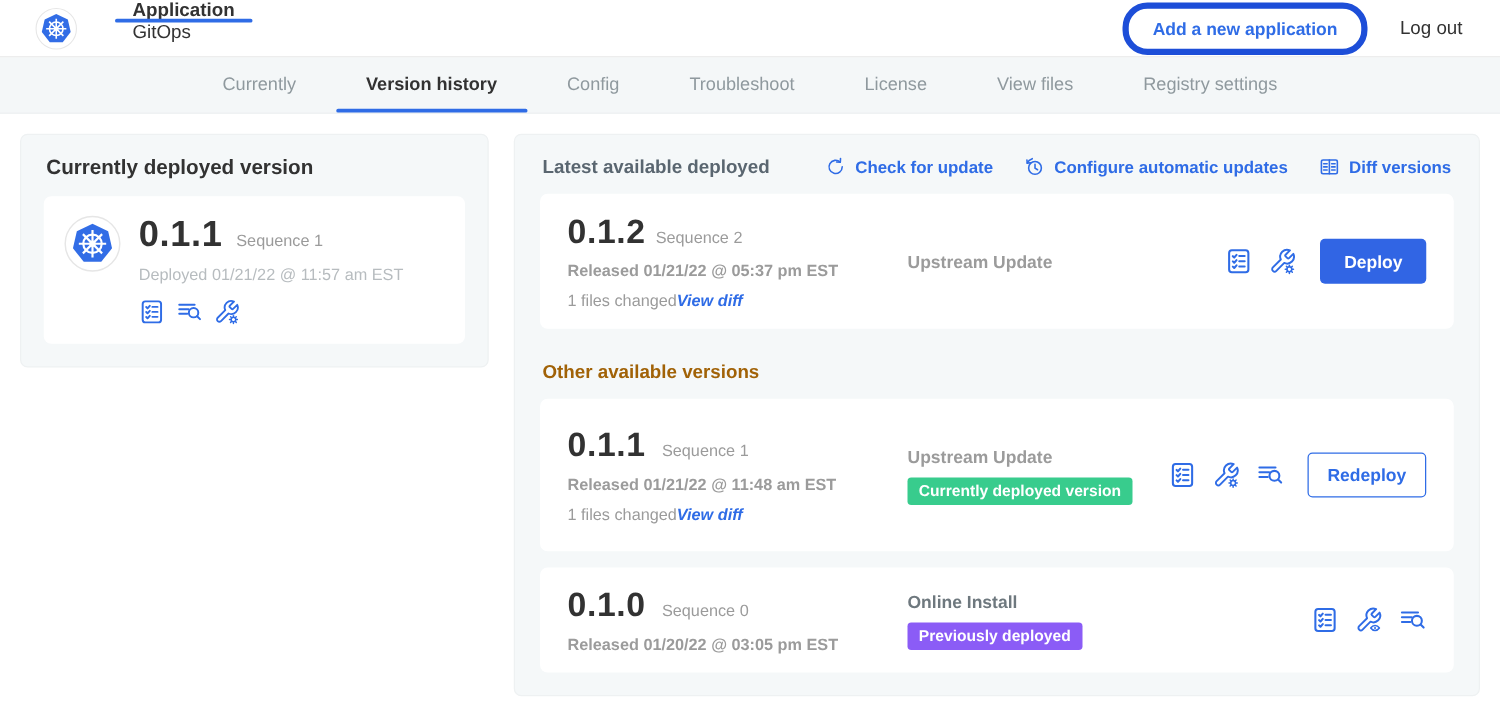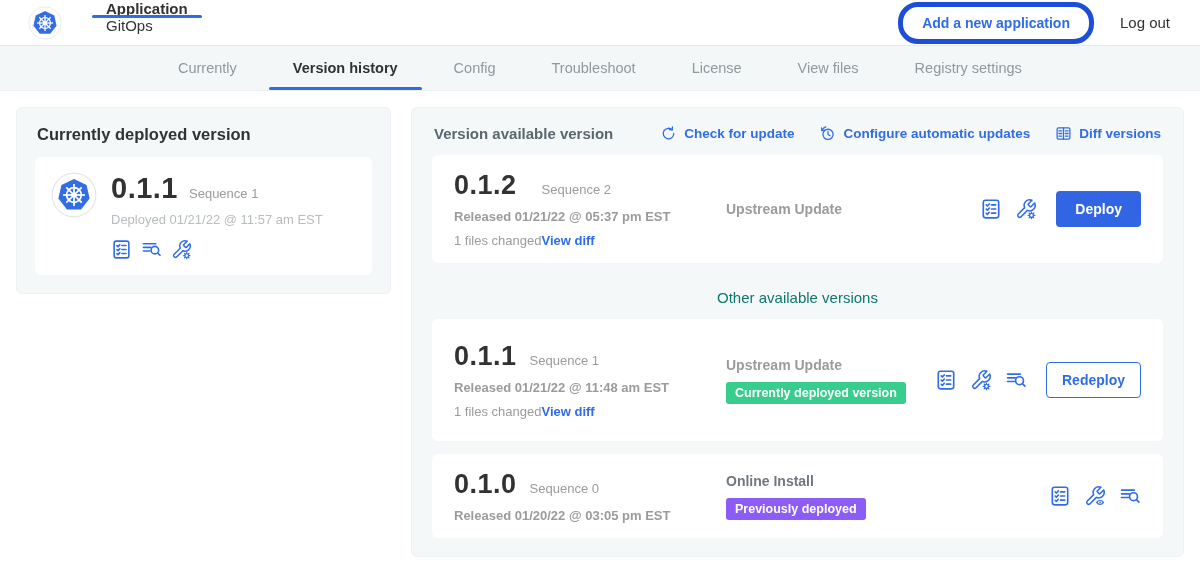--- a/index.html
+++ b/index.html
@@ -52,35 +52,35 @@
   .vp-actions { display:flex; align-items:center; gap:25px; }
   .vp-action { display:flex; align-items:center; gap:7px; color:#2f6ce6; font-size:13.5px;
     font-weight:bold; cursor:pointer; }
   .vp-action svg { width:17px; height:17px; display:block; }
 
   .version-card { background:#fff; border-radius:6px; margin-top:13px;
     display:flex; align-items:center; padding:15px 22px; }
   .vc-info { width:268px; flex:0 0 auto; }
   .released { font-size:13px; color:#9b9b9b; font-weight:bold; margin-top:8px; }
   .files-row { display:flex; gap:0; font-size:13px; color:#9b9b9b; margin-top:9px; align-items:center; }
-  .view-diff { color:#2f6ce6; font-weight:bold; cursor:pointer; }
+  .view-diff { color:#2f6ce6; font-weight:bold; cursor:pointer;font-style:italic; }
   .vc-mid { flex:1 1 auto; padding-left:4px; }
   .source { font-size:14px; font-weight:bold; color:#9b9b9b; }
   .source.dark { color:#6e787e; }
   .badge { display:inline-block; margin-top:9px; font-size:12.5px; font-weight:bold; color:#fff;
     padding:4px 9px; border-radius:3px; }
   .badge.green { background:#38cc8d; }
   .badge.gray  { background:#8b5cf6; }
   .vc-actions { display:flex; align-items:center; gap:13px; flex:0 0 auto; }
   .vc-actions .act-icon { width:22px; height:22px; }
   .btn-deploy { background:#3165e4; color:#fff; border:0; font-weight:bold; font-size:14px;
     padding:10px 19px; border-radius:4px; cursor:pointer; margin-left:6px; font-family:inherit; }
   .btn-redeploy { background:#fff; color:#2f6ce6; border:1px solid #2f6ce6; font-weight:bold;
     font-size:14px; padding:9px 15px; border-radius:4px; cursor:pointer; margin-left:6px; font-family:inherit; }
-  .other-title { font-size:15px; font-weight:normal; color:#0f766e; margin:26px 2px 0;text-align:center; }
+  .other-title { font-size:15px; font-weight:bold; color:#a16207; margin:26px 2px 0; }
 
   svg.blue { stroke:#2f6ce6; fill:none; stroke-width:1.5; stroke-linecap:round; stroke-linejoin:round; }
 </style>
 </head>
 <body>
 
 <svg width="0" height="0" style="position:absolute">
   <defs>
     <g id="i-k8s">
       <circle cx="20" cy="20" r="19" fill="#ffffff" stroke="#e6e6e6" stroke-width="1"></circle>
@@ -204,21 +204,21 @@
               <use href="#i-wrench"></use>
               <use href="#i-gear" style="stroke-width:1.3"></use>
             </svg>
         </div>
       </div>
     </div>
   </section>
 
   <section class="panel versions-panel">
     <div class="vp-header">
-      <span class="vp-title">Version available version</span>
+      <span class="vp-title">Latest available deployed</span>
       <div class="vp-actions">
         <span class="vp-action">
           <svg class="blue" viewBox="0 0 20 20">
               <use href="#i-refresh"></use>
             </svg>
           <span>Check for update</span>
         </span>
         <span class="vp-action">
           <svg class="blue" viewBox="0 0 20 20">
               <use href="#i-clockarrow"></use>
@@ -229,21 +229,21 @@
           <svg class="blue" viewBox="0 0 20 20">
               <use href="#i-difftable"></use>
             </svg>
           <span>Diff versions</span>
         </span>
       </div>
     </div>
 
     <div class="version-card">
       <div class="vc-info">
-        <div class="ver-line" style="gap:25px">
+        <div class="ver-line" style="gap:8px">
           <span class="ver-big" style="font-size:27px">0.1.2</span>
           <span class="seq">Sequence 2</span>
         </div>
         <div class="released">Released 01/21/22 @ 05:37 pm EST</div>
         <div class="files-row">
           <span>1 files changed</span>
           <span class="view-diff">View diff</span>
         </div>
       </div>
       <div class="vc-mid">

